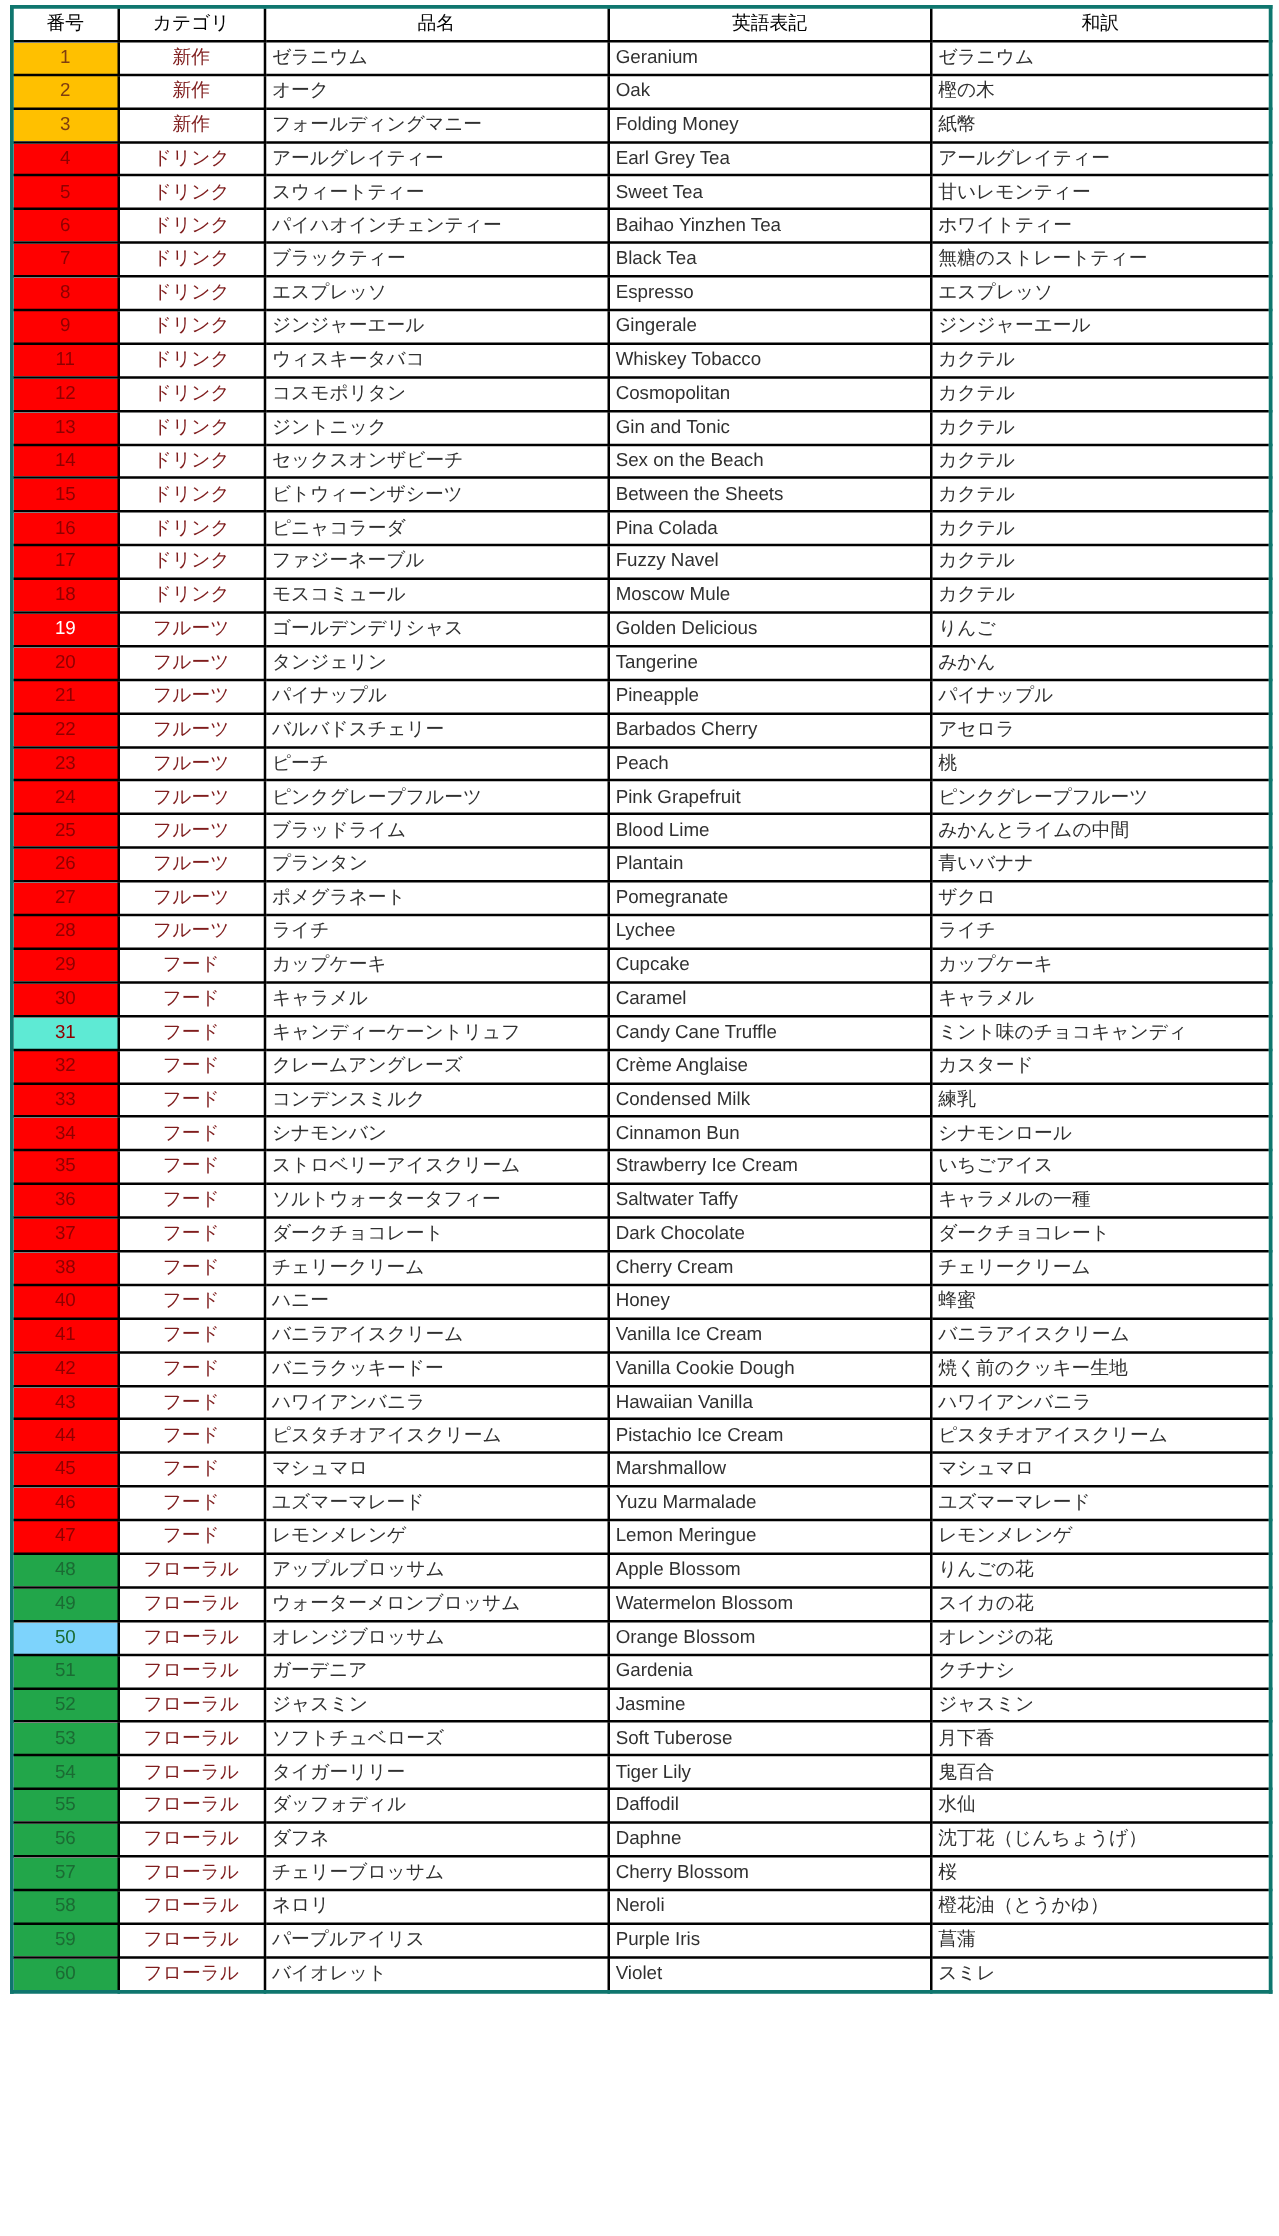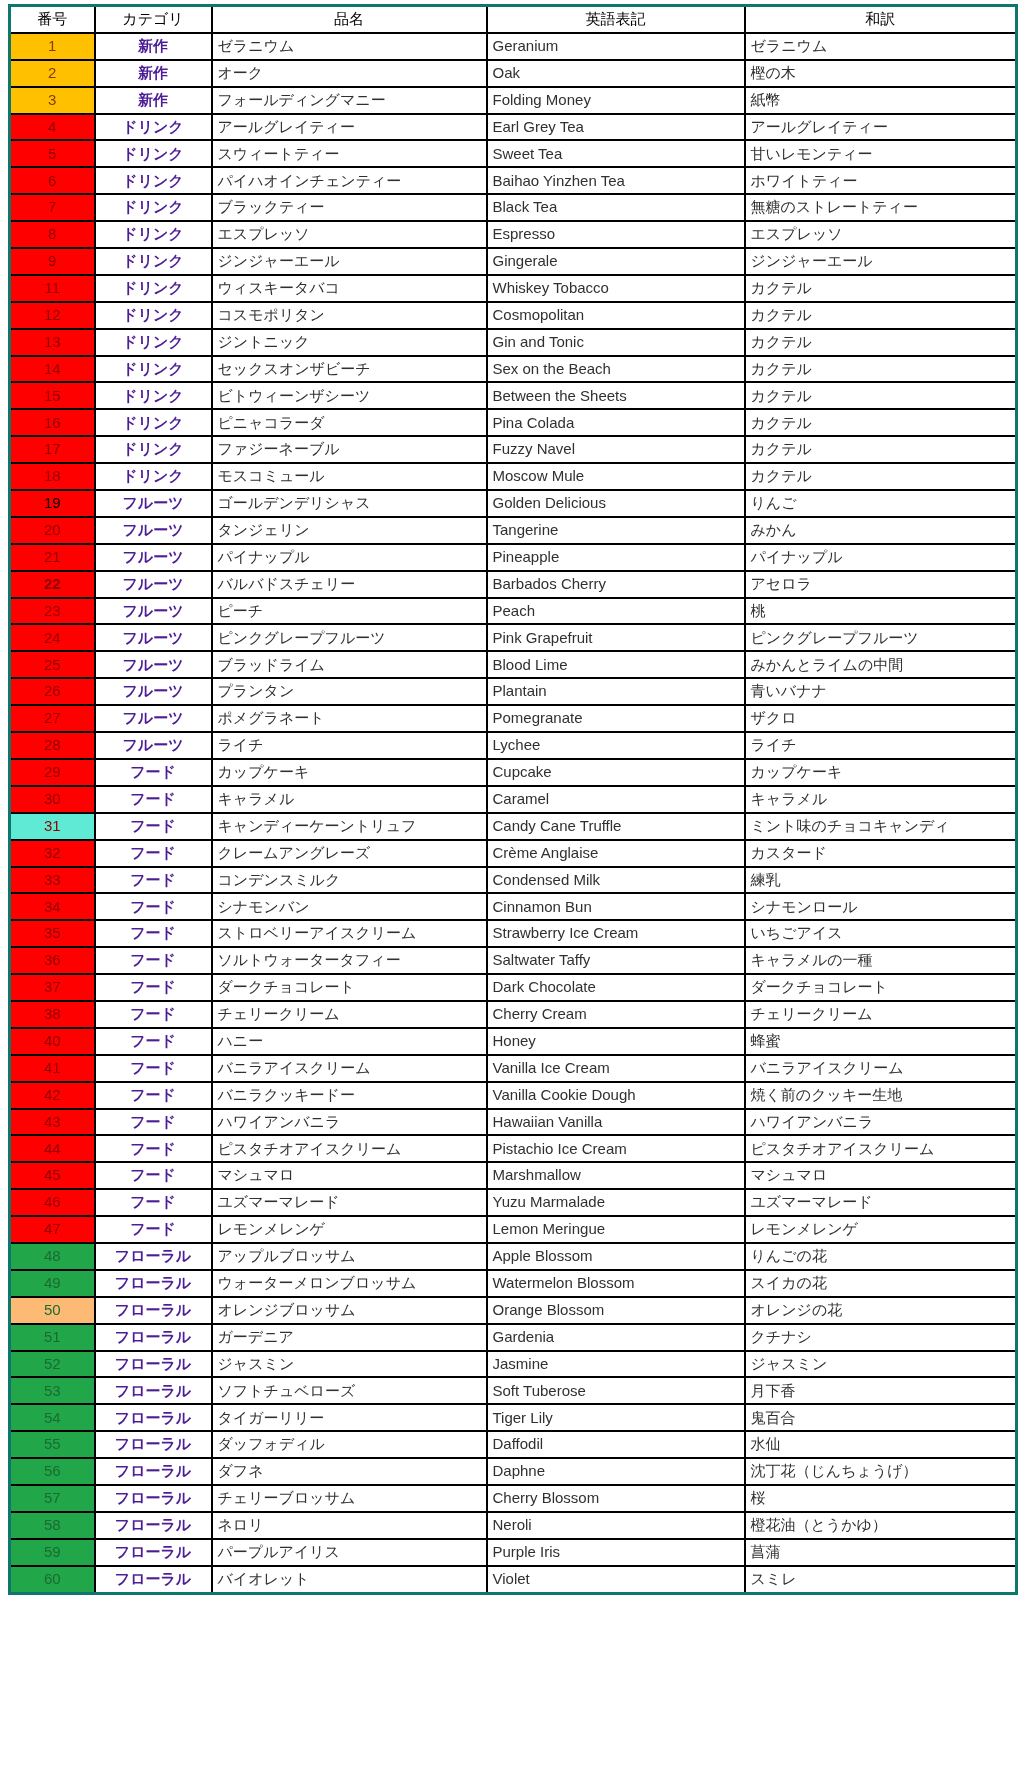--- a/index.html
+++ b/index.html
@@ -36,21 +36,21 @@
     vertical-align: middle;
     box-sizing: content-box;
   }
   .sheet thead th {
     background: #ffffff;
     color: #000000;
     font-weight: normal;
     text-align: center;
   }
   td.c-num { text-align: center; font-weight: normal; }
-  td.c-cat { text-align: center; color: #4c1d95; font-weight: bold; }
+  td.c-cat { text-align: center; color: #7f1d1d; }
   td.c-name, td.c-eng, td.c-ja {
     text-align: left;
     padding-left: 5px;
     color: #303030;
   }
 </style>
 </head>
 <body>
 
 <div class="page">
@@ -203,21 +203,21 @@
 
   <tr>
     <td class="c-num" style="background: rgb(255, 0, 0); color: rgb(143, 0, 0);">18</td>
     <td class="c-cat">ドリンク</td>
     <td class="c-name">モスコミュール</td>
     <td class="c-eng">Moscow Mule</td>
     <td class="c-ja">カクテル</td>
   </tr>
 
   <tr>
-    <td class="c-num" style="background: rgb(255, 0, 0); color: #000000;">19</td>
+    <td class="c-num" style="background: rgb(255, 0, 0); color: #ffffff;">19</td>
     <td class="c-cat">フルーツ</td>
     <td class="c-name">ゴールデンデリシャス</td>
     <td class="c-eng">Golden Delicious</td>
     <td class="c-ja">りんご</td>
   </tr>
 
   <tr>
     <td class="c-num" style="background: rgb(255, 0, 0); color: rgb(143, 0, 0);">20</td>
     <td class="c-cat">フルーツ</td>
     <td class="c-name">タンジェリン</td>
@@ -227,21 +227,21 @@
 
   <tr>
     <td class="c-num" style="background: rgb(255, 0, 0); color: rgb(143, 0, 0);">21</td>
     <td class="c-cat">フルーツ</td>
     <td class="c-name">パイナップル</td>
     <td class="c-eng">Pineapple</td>
     <td class="c-ja">パイナップル</td>
   </tr>
 
   <tr>
-    <td class="c-num" style="background: rgb(255, 0, 0); color: rgb(143, 0, 0); font-weight: bold;">22</td>
+    <td class="c-num" style="background: rgb(255, 0, 0); color: rgb(143, 0, 0);">22</td>
     <td class="c-cat">フルーツ</td>
     <td class="c-name">バルバドスチェリー</td>
     <td class="c-eng">Barbados Cherry</td>
     <td class="c-ja">アセロラ</td>
   </tr>
 
   <tr>
     <td class="c-num" style="background: rgb(255, 0, 0); color: rgb(143, 0, 0);">23</td>
     <td class="c-cat">フルーツ</td>
     <td class="c-name">ピーチ</td>
@@ -444,21 +444,21 @@
 
   <tr>
     <td class="c-num" style="background: rgb(34, 166, 74); color: rgb(27, 107, 51);">49</td>
     <td class="c-cat">フローラル</td>
     <td class="c-name">ウォーターメロンブロッサム</td>
     <td class="c-eng">Watermelon Blossom</td>
     <td class="c-ja">スイカの花</td>
   </tr>
 
   <tr>
-    <td class="c-num" style="background: #fdba74; color: rgb(27, 107, 51); margin-top: 36px;">50</td>
+    <td class="c-num" style="background: #7dd3fc; color: rgb(27, 107, 51); margin-top: 36px;">50</td>
     <td class="c-cat">フローラル</td>
     <td class="c-name">オレンジブロッサム</td>
     <td class="c-eng">Orange Blossom</td>
     <td class="c-ja">オレンジの花</td>
   </tr>
 
   <tr>
     <td class="c-num" style="background: rgb(34, 166, 74); color: rgb(27, 107, 51);">51</td>
     <td class="c-cat">フローラル</td>
     <td class="c-name">ガーデニア</td>

